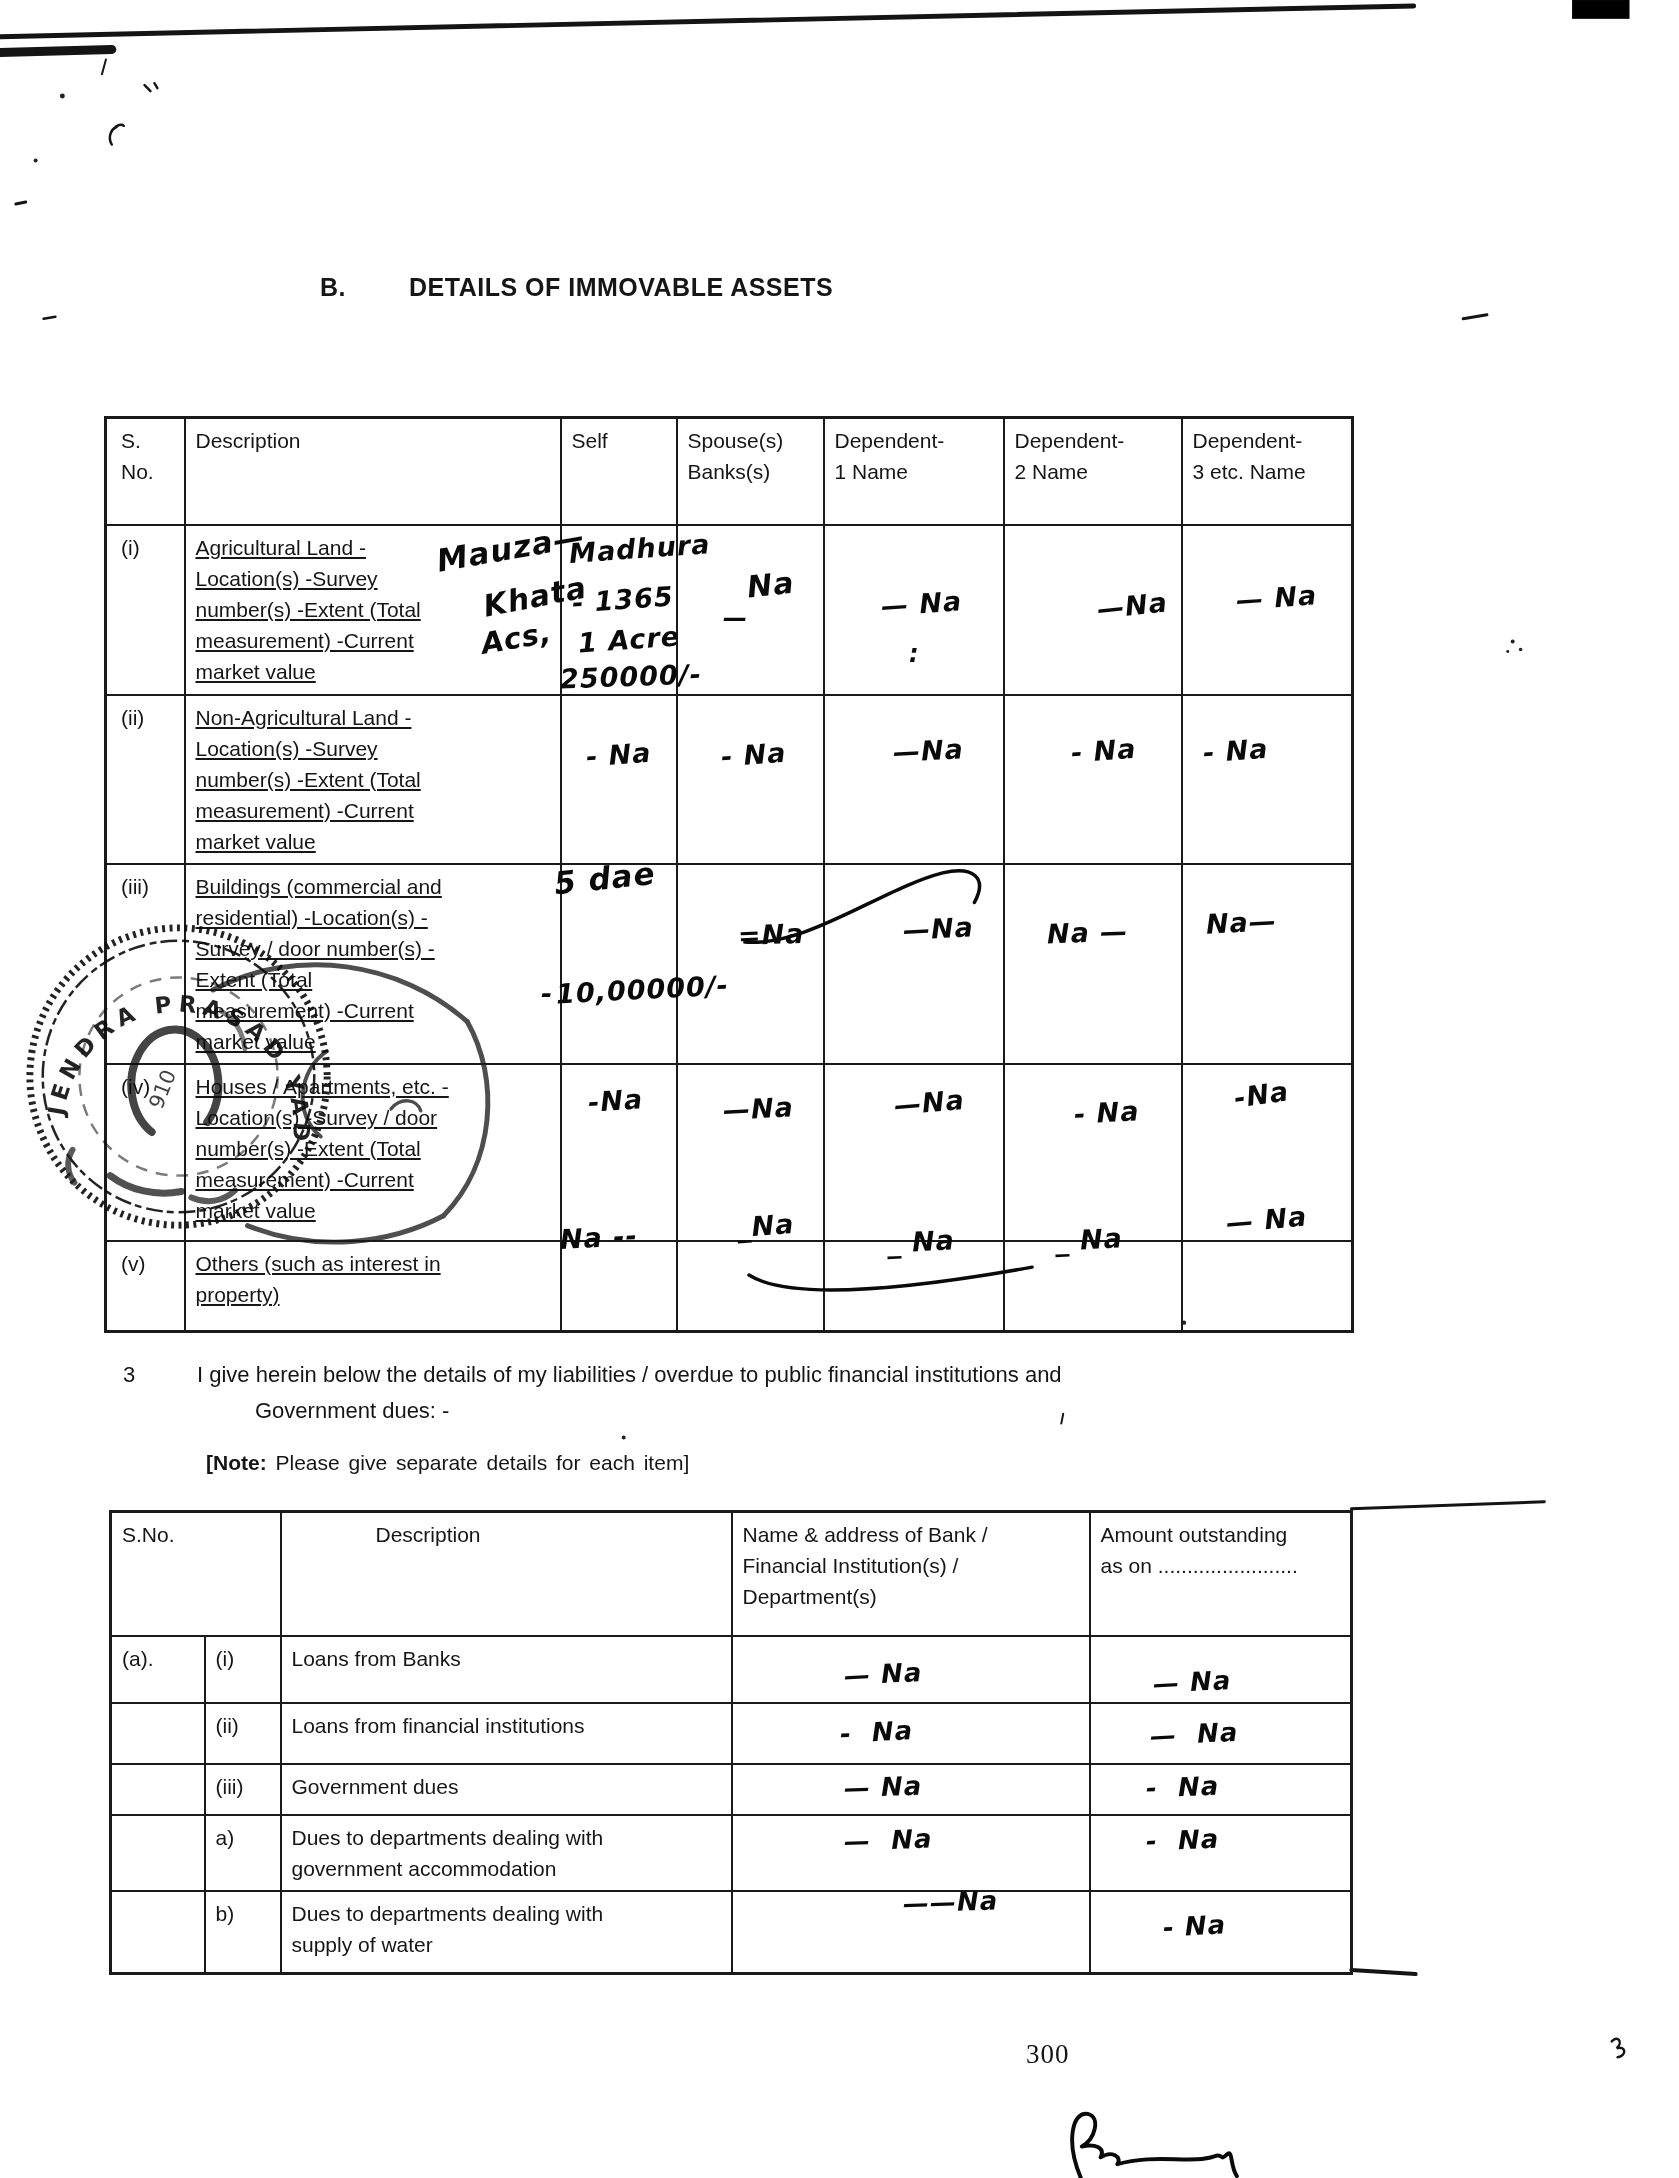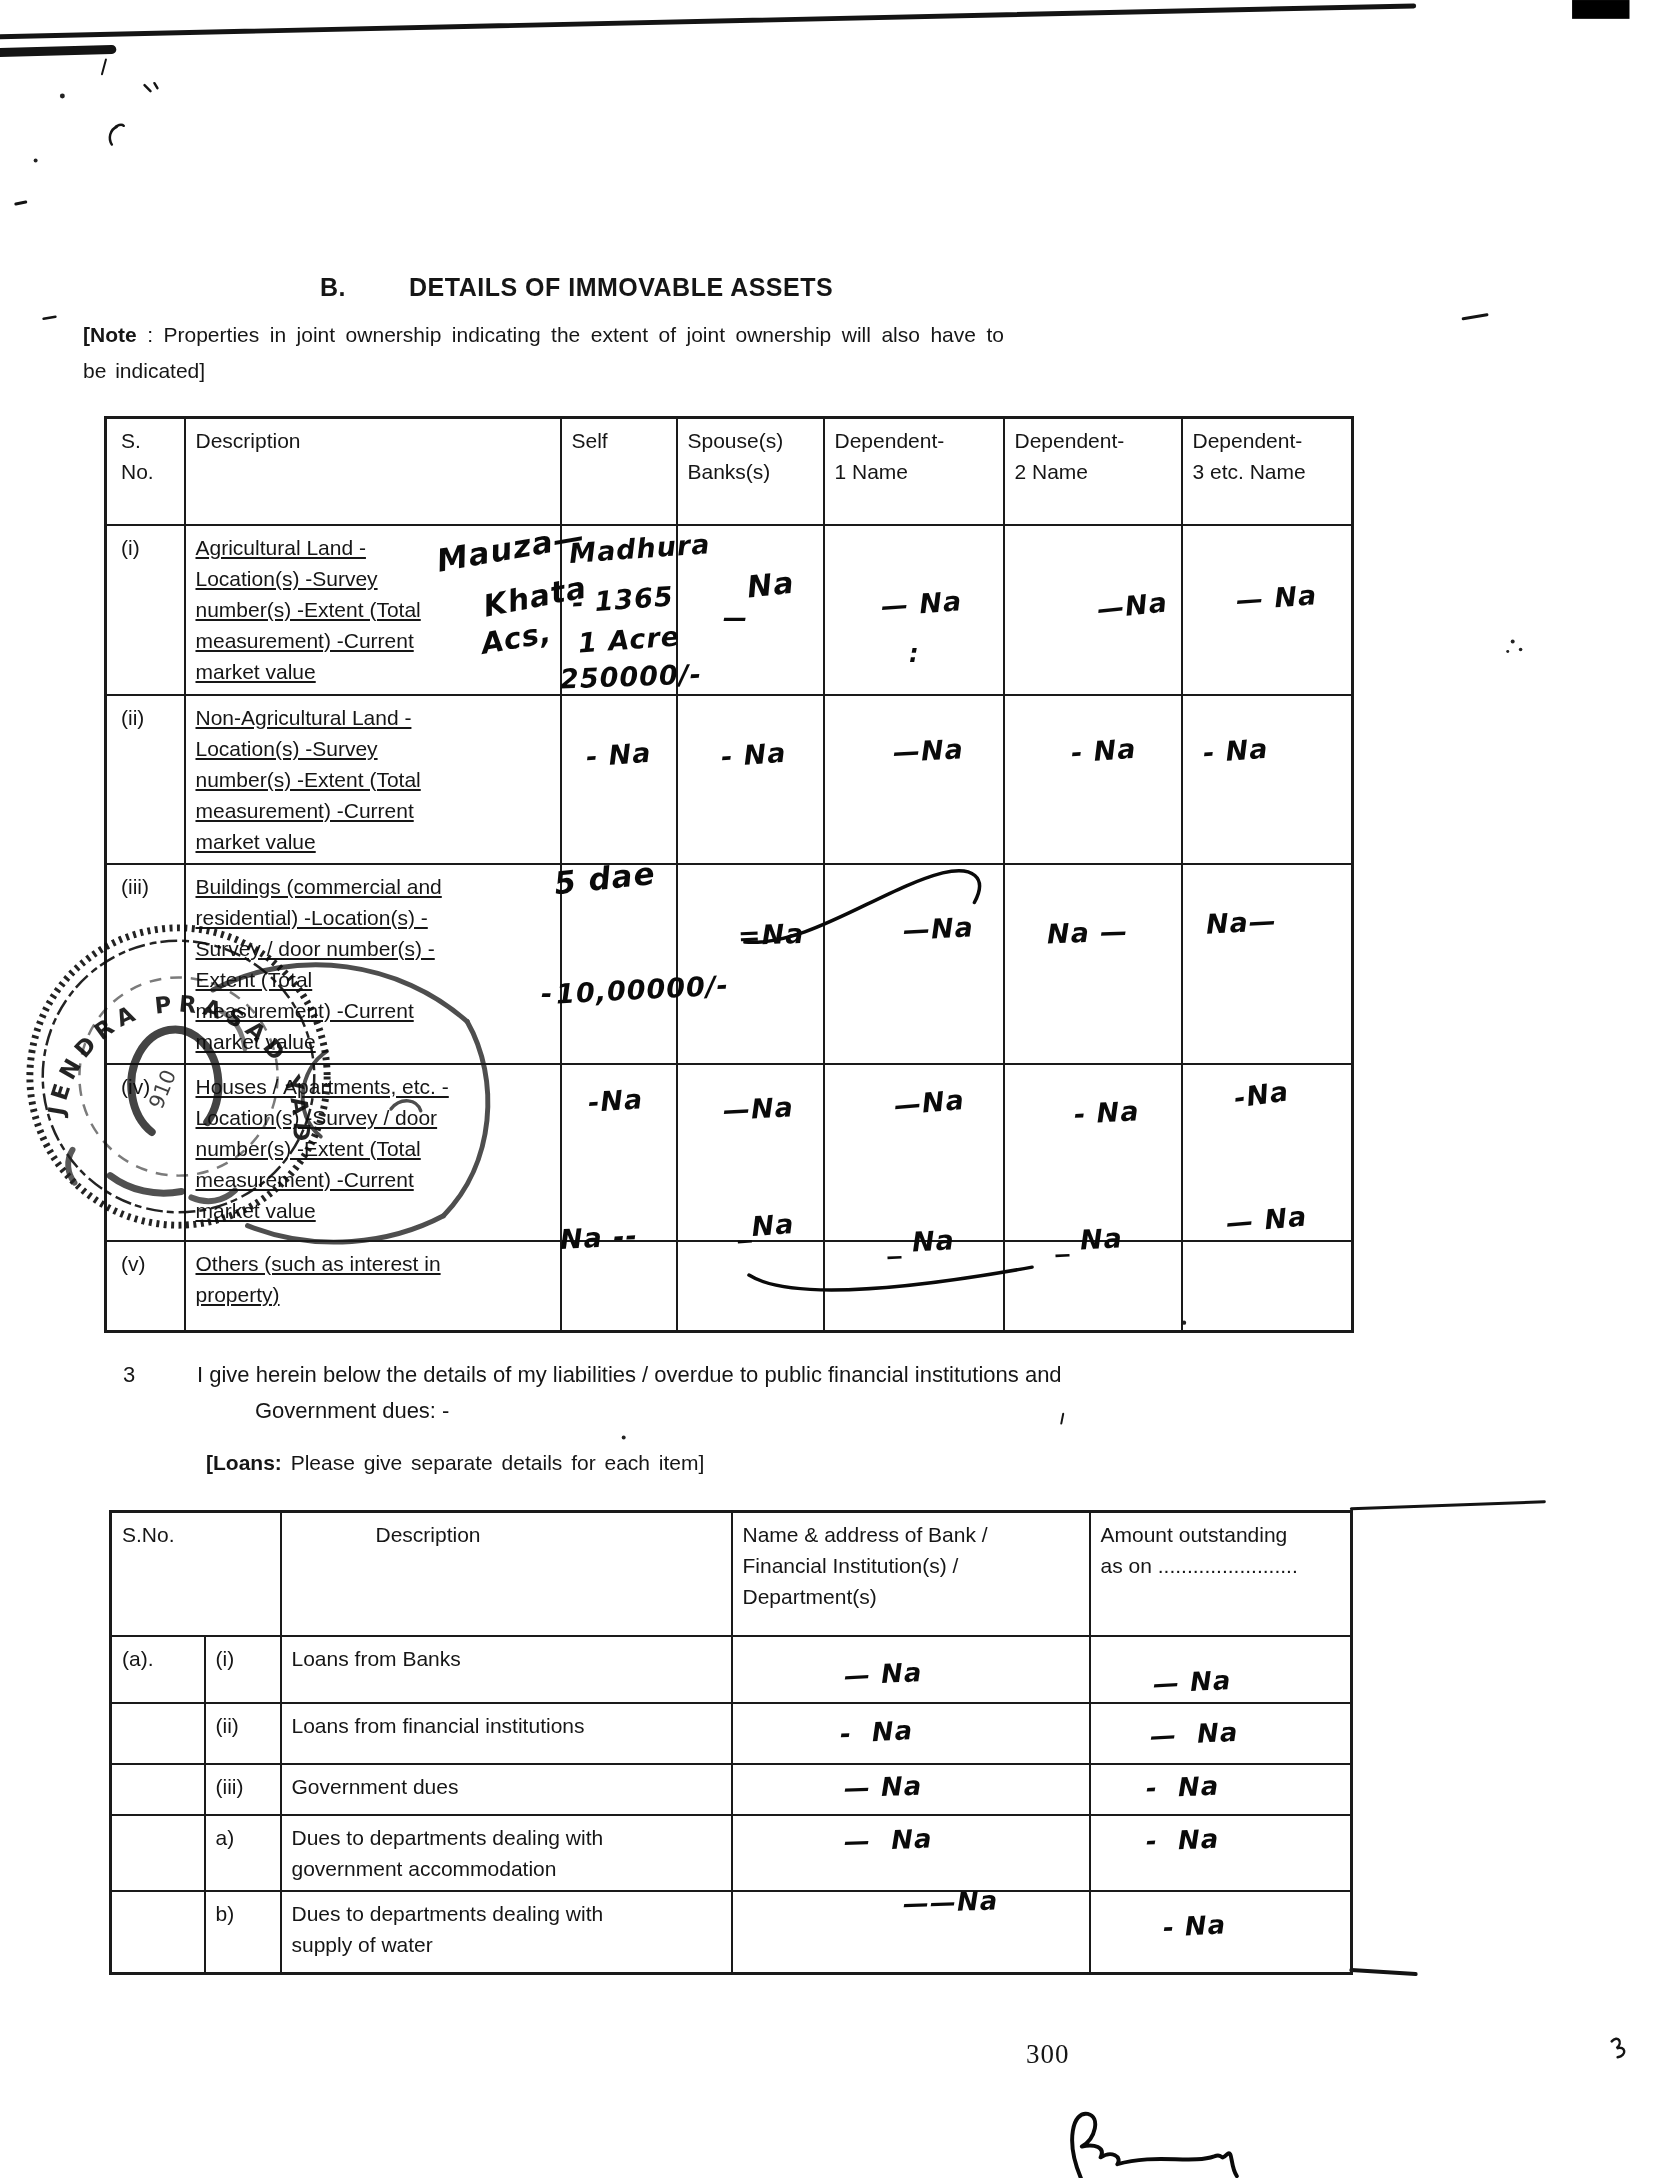--- a/index.html
+++ b/index.html
@@ -65,23 +65,20 @@
       <path d="M330,1062 c-28,18 -34,64 -6,86" stroke-width="4"></path>
       <path d="M395,1120 c10,-12 26,-10 30,2" stroke-width="3.5"></path>
     </g>
   </svg>
 
   <div class="abs title-row print" style="left:320px; top:273px;">
     <span>B.</span>
     <span>DETAILS OF IMMOVABLE ASSETS</span>
   </div>
 
-  <div class="abs note print" style="left:83px; top:317px; width:921px;">
-    <span class="b">[Note</span><span> : Properties in joint ownership indicating the extent of joint ownership will also have to be indicated]</span>
-  </div>
 
   <table class="t1">
     <colgroup>
       <col style="width:79px">
         <col style="width:376px">
         <col style="width:116px">
       <col style="width:147px">
         <col style="width:180px">
         <col style="width:178px">
         <col style="width:171px">
@@ -171,21 +168,21 @@
       <td></td>
     </tr>
   </tbody>
     </table>
 
   <div class="abs para print" style="left:123px; top:1358px;">3</div>
   <div class="abs para print" style="left:161px; top:1358px;margin-left:36px;">I give herein below the details of my liabilities / overdue to public financial institutions and</div>
   <div class="abs para print" style="left:255px; top:1394px;">Government dues: -</div>
 
   <div class="abs note print" style="left:206px; top:1445px; width:693px; text-align:left;">
-    <span class="b">[Loans:</span><span> Please give separate details for each item]</span>
+    <span class="b">[Note:</span><span> Please give separate details for each item]</span>
   </div>
 
   <table class="t2">
     <colgroup>
       <col style="width:94px">
         <col style="width:76px">
         <col style="width:451px">
         <col style="width:358px">
         <col style="width:262px">
     </colgroup>

